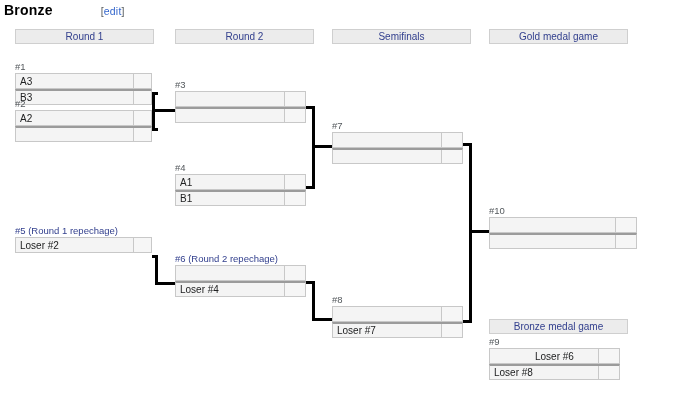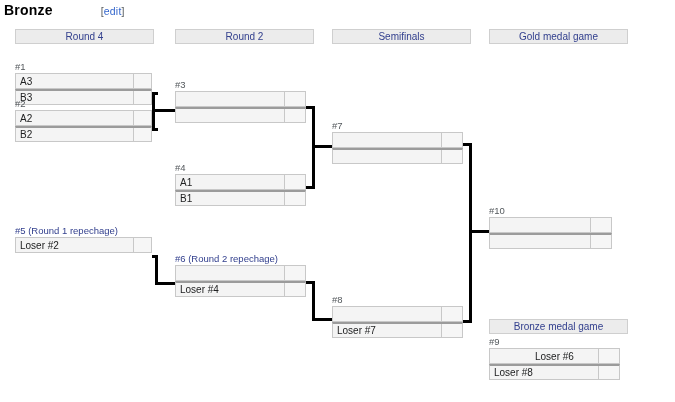--- a/index.html
+++ b/index.html
@@ -28,21 +28,21 @@
 </style>
 </head>
 <body>
 
 <div id="root">
 
   <div class="heading">
     <span>Bronze</span><span class="edit"><span class="brk">[</span><a href="#">edit</a><span class="brk">]</span></span>
   </div>
 
-  <div class="round-header" style="left:15px;top:29px;width:137px;">Round 4</div>
+  <div class="round-header" style="left:15px;top:29px;width:137px;">Round 1</div>
   <div class="round-header" style="left:175px;top:29px;width:137px;">Round 2</div>
   <div class="round-header" style="left:332px;top:29px;width:137px;">Semifinals</div>
   <div class="round-header" style="left:489px;top:29px;width:137px;">Gold medal game</div>
   <div class="round-header" style="left:489px;top:319px;width:137px;">Bronze medal game</div>
 
   <div class="conn v" style="left:152px;top:92px;height:39px;"></div>
   <div class="conn h" style="left:152px;top:92px;width:6px;"></div>
   <div class="conn h" style="left:152px;top:128px;width:6px;"></div>
   <div class="conn h" style="left:152px;top:109px;width:23px;"></div>
 
@@ -76,21 +76,20 @@
     </div>
   </div>
 
   <div class="match" style="left:15px;top:110px;width:137px;">
     <span class="match-label plain">#2</span>
     <div class="row first">
       <span class="cell-team" style="right:18px;">A2</span>
       <span class="cell-score" style="width:18px;"></span>
     </div>
     <div class="row sep">
-      <span class="cell-team" style="right:18px;">B2</span>
       <span class="cell-score" style="width:18px;"></span>
     </div>
   </div>
 
   <div class="match" style="left:175px;top:91px;width:131px;">
     <span class="match-label plain">#3</span>
     <div class="row first">
       <span class="cell-team" style="right:21px;"></span>
       <span class="cell-score" style="width:21px;"></span>
     </div>
@@ -149,21 +148,21 @@
     <div class="row first">
       <span class="cell-team" style="right:21px;"></span>
       <span class="cell-score" style="width:21px;"></span>
     </div>
     <div class="row sep">
       <span class="cell-team" style="right:21px;">Loser #7</span>
       <span class="cell-score" style="width:21px;"></span>
     </div>
   </div>
 
-  <div class="match" style="left:489px;top:217px;width:123px;">
+  <div class="match" style="left:489px;top:217px;width:148px;">
     <span class="match-label plain">#10</span>
     <div class="row first">
       <span class="cell-team" style="right:21px;"></span>
       <span class="cell-score" style="width:21px;"></span>
     </div>
     <div class="row sep">
       <span class="cell-team" style="right:21px;"></span>
       <span class="cell-score" style="width:21px;"></span>
     </div>
   </div>

